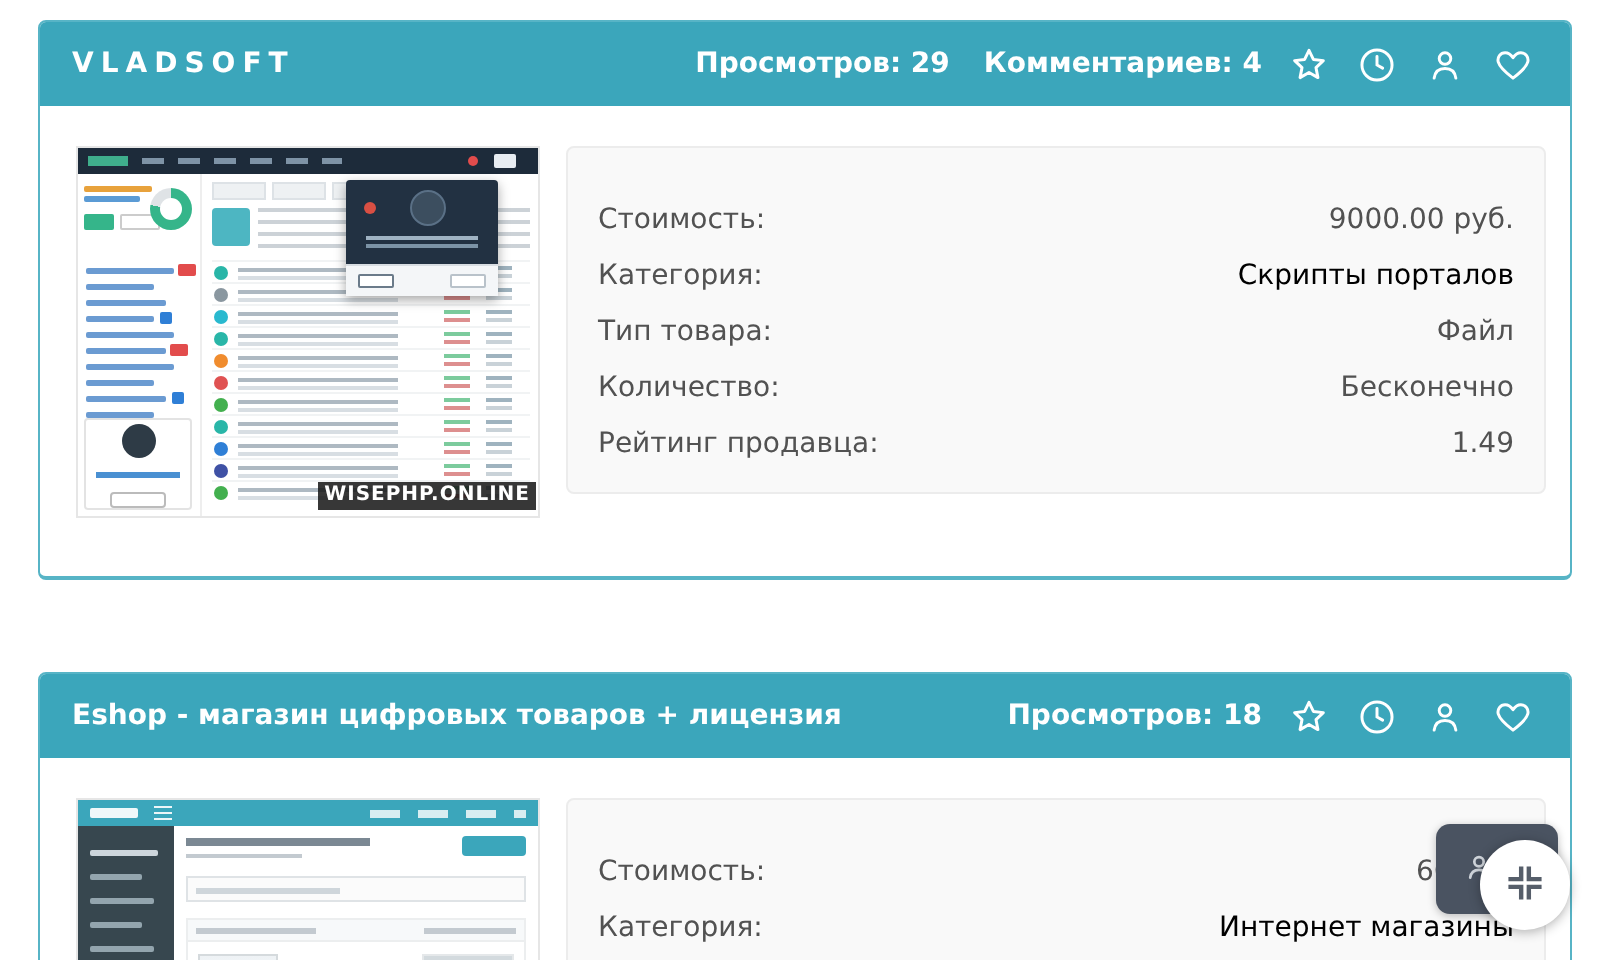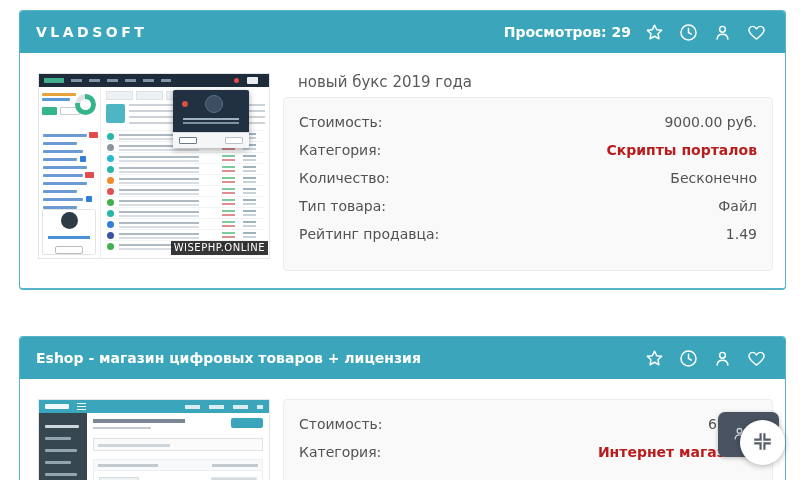--- a/index.html
+++ b/index.html
@@ -20,31 +20,31 @@
   .header-right { margin-left:auto; display:flex; align-items:center; }
   .stat { font-size:14px; font-weight:600; margin-left:17px; white-space:nowrap;text-align:center; }
   .hicon { margin-left:13px; display:flex; cursor:pointer; }
   .hicon svg { display:block; }
 
   .card-body { display:flex; padding:20px 12px 0 18px; }
 
   .details { flex:1; margin-left:13px; min-width:0; }
   .product-title { font-size:15px; line-height:19px; color:#595959; margin:0 0 5px 15px; }
   .panel { background:#f9f9f9; border:1px solid #ececec; border-radius:4px; padding:16px 15px; }
-  .drow { display:flex; justify-content:space-between; align-items:flex-start; height:28px;
+  .drow { display:flex; justify-content:space-between; align-items:flex-end; height:28px;
           font-size:14px; color:#525252; }
   .lbl { white-space:nowrap; }
   .val { white-space:nowrap; }
-  a.val.link { color:#b91c1c; text-decoration:none; cursor:pointer;font-weight:bold; }
+  a.val.link { color:#000000; text-decoration:none; cursor:pointer; }
 
   
   .thumb { position:relative; width:232px; height:186px; flex:0 0 auto; background:#fff;
            border:1px solid #e6e6e6; overflow:hidden; cursor:pointer; }
   .watermark { position:absolute; right:1px; bottom:3px; background:rgba(20,20,20,.85);
-               color:#fff; font-size:10px; font-weight:normal; letter-spacing:.5px;
+               color:#fff; font-size:10px; font-weight:bold; letter-spacing:.5px;
                padding:1px 3px; line-height:12px; }
 
   
   .t1-top { height:13px; background:#1d2b3a; position:relative; }
   .t1-logo { position:absolute; left:5px; top:4px; width:20px; height:5px; background:#3fae8c; }
   .t1-navd { position:absolute; left:32px; top:5px; width:100px; height:3px;
              background:repeating-linear-gradient(90deg,#7e93a6 0 11px,transparent 11px 18px); }
   .t1-red  { position:absolute; right:30px; top:4px; width:5px; height:5px; border-radius:50%; background:#e24c4c; }
   .t1-sq   { position:absolute; right:11px; top:3px; width:11px; height:7px; background:#e8edf2; border-radius:1px; }
   .t1-body { display:flex; height:171px; }
@@ -145,20 +145,21 @@
 </head>
 <body>
 
 <div class="page">
 
   <section class="card card1">
     <header class="card-header">
       <a class="card-title spaced">VLADSOFT</a>
       <div class="header-right">
         <span class="stat">Просмотров: 29</span>
+        <span class="stat">Комментариев: 4</span>
         <span class="hicon">
           <svg width="21" height="21" viewBox="0 0 24 24" fill="none" stroke="#fff" stroke-width="1.7" stroke-linejoin="round">
               <path d="M12 3.6l2.5 5.2 5.7.7-4.2 4 1.1 5.7-5.1-2.9-5.1 2.9 1.1-5.7-4.2-4 5.7-.7z"></path>
             </svg>
         </span>
         <span class="hicon">
           <svg width="21" height="21" viewBox="0 0 24 24" fill="none" stroke="#fff" stroke-width="1.7" stroke-linecap="round">
               <circle cx="12" cy="12" r="8.6"></circle>
               <path d="M12 7.2V12l3.2 1.8"></path>
             </svg>
@@ -268,51 +269,51 @@
           <i class="pl"></i>
           <div class="pbot">
               <i></i>
               <i></i>
             </div>
         </div>
         <span class="watermark">WISEPHP.ONLINE</span>
       </div>
 
       <div class="details">
-        <div class="product-title">новый букс 2019 года</div>
         <div class="panel">
           <div class="drow">
             <span class="lbl">Стоимость:</span>
             <span class="val">9000.00 руб.</span>
           </div>
           <div class="drow">
             <span class="lbl">Категория:</span>
             <a class="val link">Скрипты порталов</a>
           </div>
           <div class="drow">
+            <span class="lbl">Тип товара:</span>
+            <span class="val">Файл</span>
+          </div>
+          <div class="drow">
             <span class="lbl">Количество:</span>
             <span class="val">Бесконечно</span>
-          </div>
-          <div class="drow">
-            <span class="lbl">Тип товара:</span>
-            <span class="val">Файл</span>
           </div>
           <div class="drow">
             <span class="lbl">Рейтинг продавца:</span>
             <span class="val">1.49</span>
           </div>
         </div>
       </div>
     </div>
   </section>
 
   <section class="card card2">
     <header class="card-header">
       <a class="card-title">Eshop - магазин цифровых товаров + лицензия</a>
       <div class="header-right">
+        <span class="stat">Просмотров: 18</span>
         <span class="hicon">
           <svg width="21" height="21" viewBox="0 0 24 24" fill="none" stroke="#fff" stroke-width="1.7" stroke-linejoin="round">
               <path d="M12 3.6l2.5 5.2 5.7.7-4.2 4 1.1 5.7-5.1-2.9-5.1 2.9 1.1-5.7-4.2-4 5.7-.7z"></path>
             </svg>
         </span>
         <span class="hicon">
           <svg width="21" height="21" viewBox="0 0 24 24" fill="none" stroke="#fff" stroke-width="1.7" stroke-linecap="round">
               <circle cx="12" cy="12" r="8.6"></circle>
               <path d="M12 7.2V12l3.2 1.8"></path>
             </svg>

